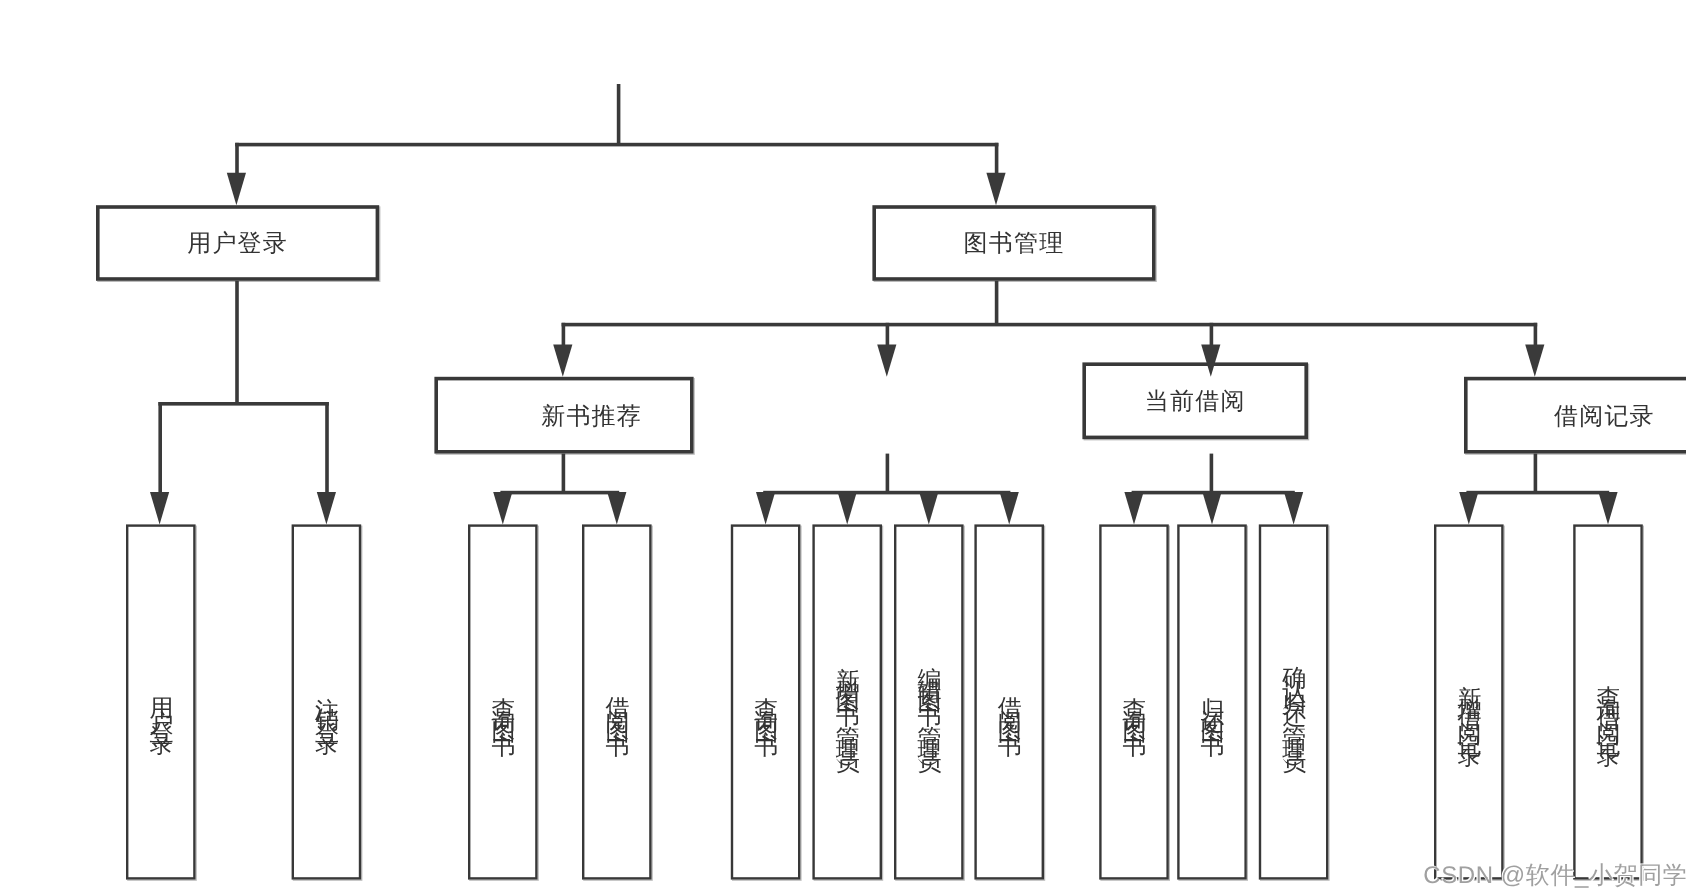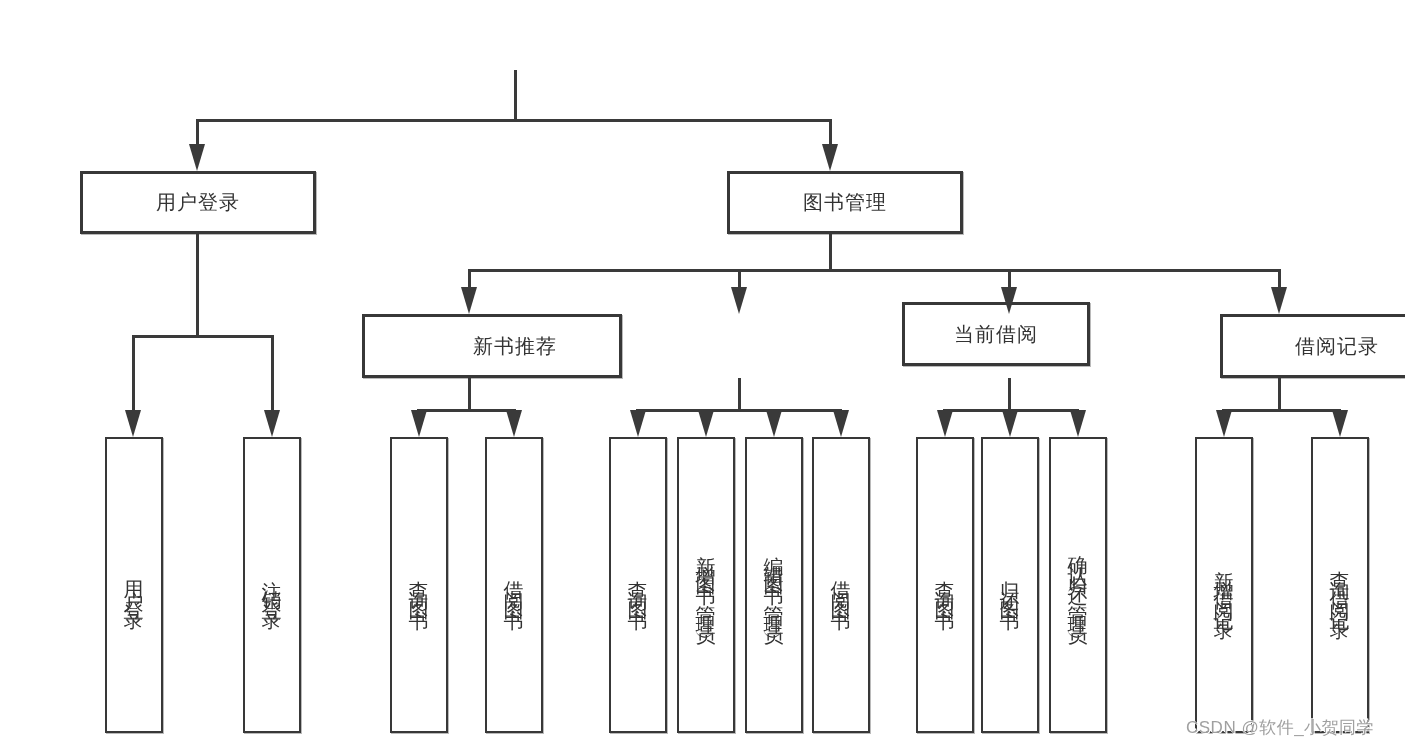--- a/index.html
+++ b/index.html
@@ -40,35 +40,35 @@
     border-left:8px solid transparent;
     border-right:8px solid transparent;
     border-top:27px solid #3a3a3a;
   }
   
   .p-root{left:12px;top:13px;width:1008px;height:57px;}
   
   .p-userlogin{left:80px;top:171px;width:236px;height:63px;}
   .p-bookmgmt{left:712px;top:171px;width:236px;height:63px;margin-left:15px;}
   
-  .p-recnew{left:362px;top:314px;width:260px;height:64px;padding-left:46px;}
+  .p-recnew{left:362px;top:314px;width:216px;height:64px;padding-left:46px;}
   .p-bkborrow{left:633px;top:314px;width:216px;height:64px;}
   .p-curborrow{left:902px;top:302px;width:188px;height:64px;}
   .p-borrowrec{left:1220px;top:314px;width:234px;height:64px;}
   
   .leaf{top:437px;height:296px;width:58px;}
   .p-l0{left:105px;}  .p-l1{left:243px;}
   .p-l2{left:390px;}  .p-l3{left:485px;}
   .p-l4{left:609px;}  .p-l5{left:677px;} .p-l6{left:745px;} .p-l7{left:812px;}
   .p-l8{left:916px;}  .p-l9{left:981px;} .p-l10{left:1049px;}
   .p-l11{left:1195px;}.p-l12{left:1311px;}
   
   .watermark{
     position:absolute;left:1186px;top:716px;
-    font-size:17px;color:#a0a0a0;letter-spacing:0.5px;
+    font-size:20px;color:#a0a0a0;letter-spacing:0.5px;
     text-shadow:-1px -1px 0 #ffffff,1px 1px 0 #ffffff;
     white-space:nowrap;z-index:5;
   }
 </style>
 </head>
 <body>
 
 <div id="canvas">
 
 

